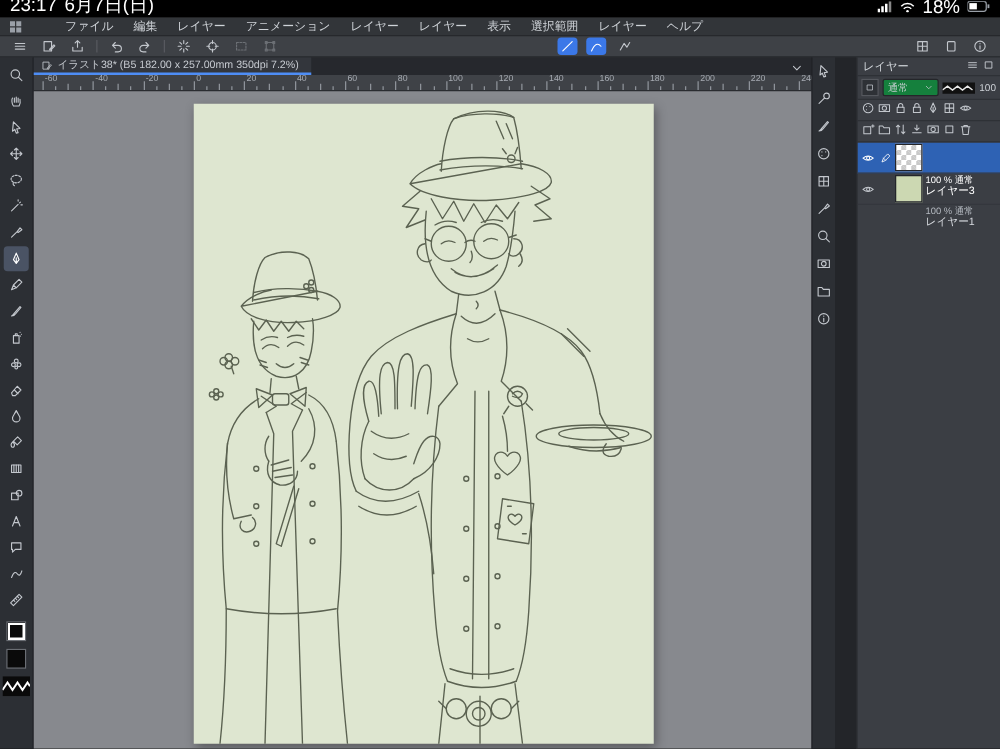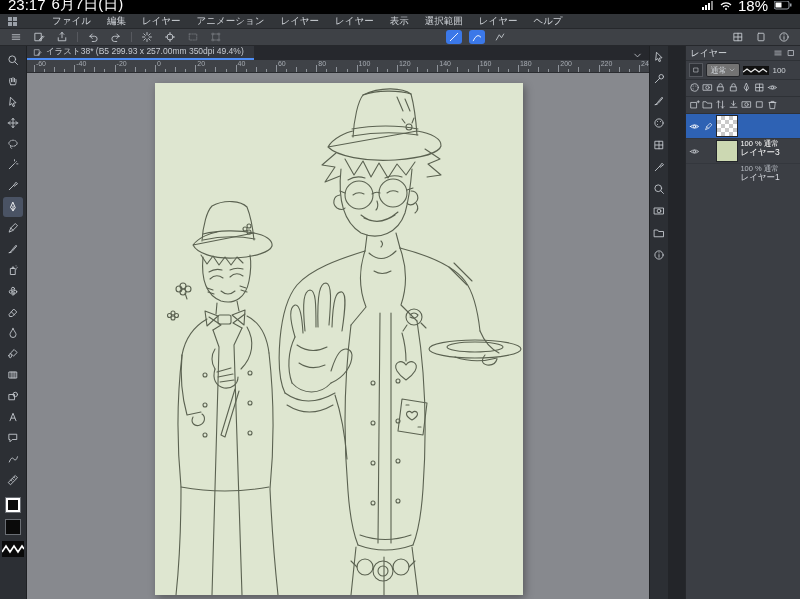--- a/index.html
+++ b/index.html
@@ -57,22 +57,22 @@
   .rightstrip{width:18px;background:#2c2f34;border-left:1px solid #1f2124;display:flex;
               flex-direction:column;align-items:center;padding-top:4px;gap:8px;}
   .rsic{width:14px;height:14px;display:flex;align-items:center;justify-content:center;}
   .gutter{width:18px;background:#232529;}
   
   .lpanel{width:114px;background:#3b3e44;display:flex;flex-direction:column;border-left:1px solid #26282c;}
   .lp-header{height:14px;display:flex;align-items:center;padding:0 4px;gap:3px;border-bottom:1px solid #2e3136;}
   .lp-header .ttl{font-size:9px;color:#d2d6db;flex:1;}
   .lp-blend{height:18px;display:flex;align-items:center;gap:3px;padding:0 3px;border-bottom:1px solid #2e3136;}
   .lp-sq{width:12px;height:12px;border:1px solid #55585e;background:#2e3136;display:flex;align-items:center;justify-content:center;}
-  .lp-combo{height:12px;background:#737373;border:1px solid #24262a;border-radius:2px;display:flex;
-            align-items:center;gap:2px;padding:0 3px;}
+  .lp-combo{height:12px;background:#15803d;border:1px solid #24262a;border-radius:2px;display:flex;
+            align-items:center;gap:13px;padding:0 3px;}
   .lp-combo span{font-size:8px;color:#cdd1d6;}
   .lp-opbar{width:26px;height:9px;background:#111;display:flex;align-items:center;}
   .lp-opnum{font-size:8px;color:#cdd1d6;}
   .lp-icons{height:16px;display:flex;align-items:center;gap:2px;padding:0 3px;border-bottom:1px solid #2e3136;}
   .lp-icons .ic{width:11px;height:11px;}
   .lp-list{flex:1;overflow:hidden;}
   .lrow{height:24px;display:flex;align-items:center;padding:0 2px;gap:2px;border-bottom:1px solid #34373d;}
   .lrow.selected{background:#2e62b4;}
   .eyecell{width:13px;display:flex;justify-content:center;}
   .editcell{width:11px;display:flex;justify-content:center;}
@@ -513,21 +513,21 @@
         <polyline points="0,11 4,5 8,11 12,5 16,11 20,5 22,8" stroke="#fff" stroke-width="1.6" fill="none"></polyline>
       </svg>
     </div>
 
     <div class="canvascol">
       <div class="tabbar">
         <div class="doctab">
           <svg class="ic" style="width:9px;height:9px;flex:none;">
               <use href="#s-doc-edit"></use>
             </svg>
-          <span>イラスト38* (B5 299.93 x 257.00mm 350dpi 49.4%)</span>
+          <span>イラスト38* (B5 182.00 x 257.00mm 350dpi 7.2%)</span>
         </div>
         <span class="tab-chev">
           <svg class="ic" style="width:11px;height:11px;">
               <use href="#s-chevdown"></use>
             </svg>
         </span>
       </div>
       <div class="ruler" id="ruler">
           <div class="rtick" style="left: 6.98px; height: 7px;"></div>
           <div class="rtick" style="left: 17.065px; height: 3px;"></div>

